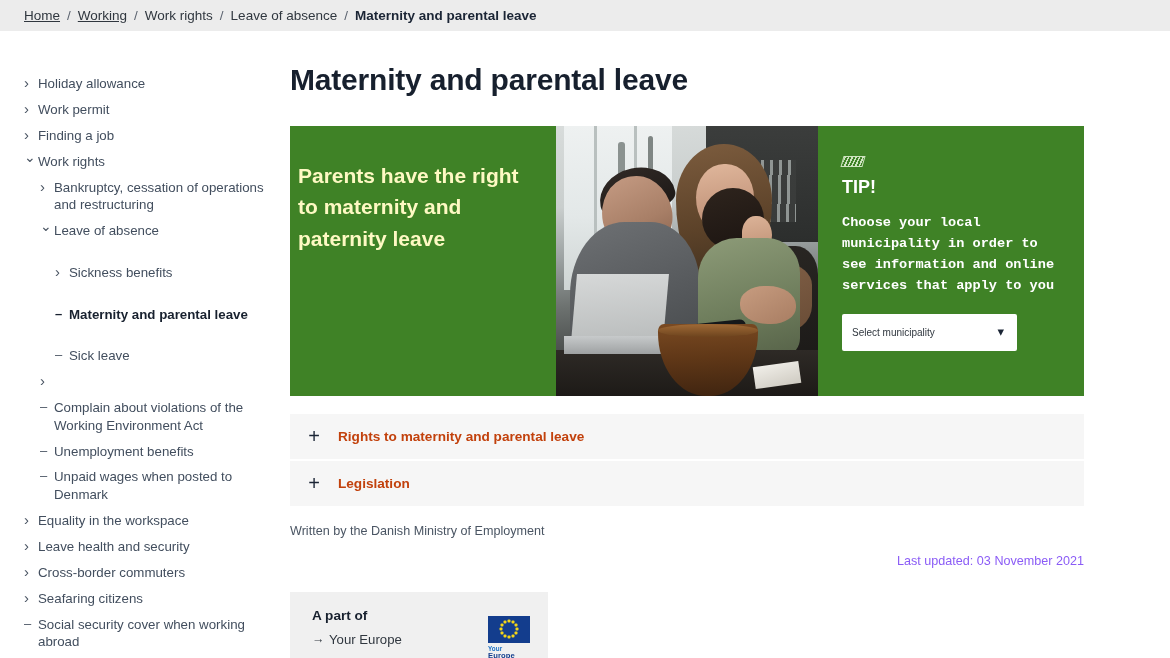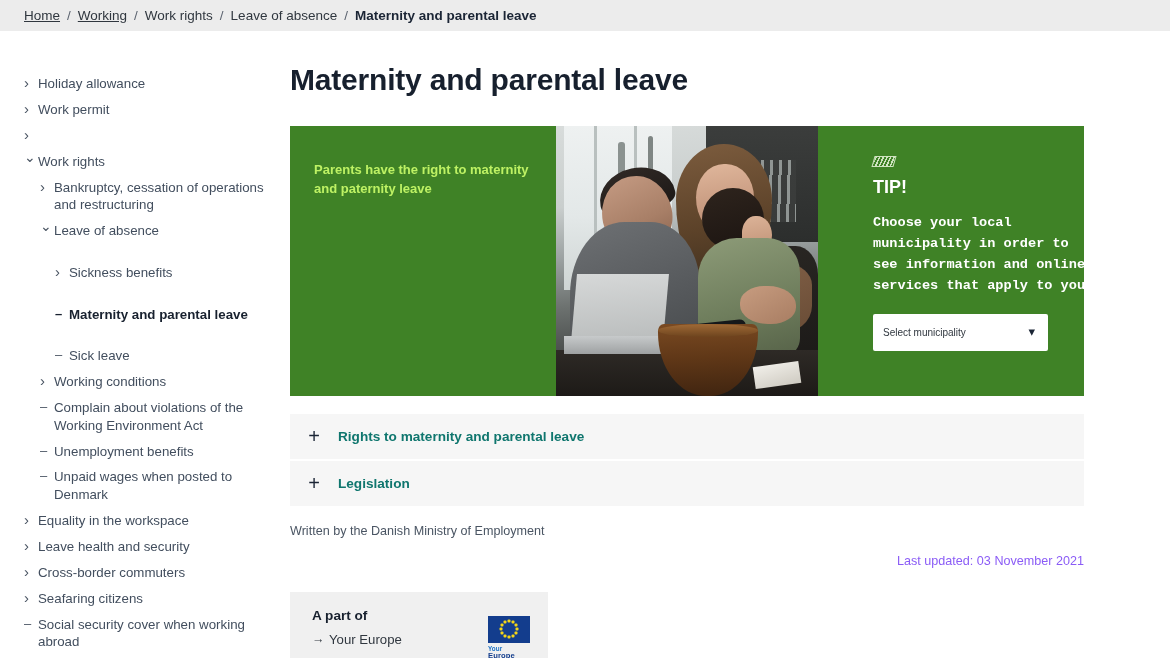--- a/index.html
+++ b/index.html
@@ -116,40 +116,39 @@
     display: flex;
     overflow: hidden;
   }
   .banner-left {
     width: 266px;
     flex: 0 0 266px;
     position: relative;
   }
   .banner-headline {
     position: absolute;
-    left: 24px; top: 34px;
+    left: 8px; top: 34px;
     width: 222px;
-    color: #bef264;
-    font-size: 13px;
+    color: #fef9c3;
+    font-size: 21px;
     font-weight: bold;
     line-height: 1.52;
   }
   .banner-photo {
     width: 262px;
     flex: 0 0 262px;
     position: relative;
     overflow: hidden;
     background: #5a5f5c;
   }
   .banner-right {
     flex: 1 1 auto;
     position: relative;
     background: #3f8226;
     padding: 30px 24px 0 24px;
-    margin-left: 31px;
   }
   .tip-icon {
     width: 22px; height: 11px;
     background: repeating-linear-gradient(
        100deg, #cfe3c0 0px, #cfe3c0 1.6px, #3f8226 1.6px, #3f8226 3.6px);
     transform: skewX(-16deg);
     border: 1px solid #cfe3c0;
     margin-bottom: 11px;
   }
   .tip-title {
@@ -274,21 +273,21 @@
     flex: 0 0 48px;
     text-align: center;
     font-size: 20px;
     color: #1b2535;
     line-height: 1;
     font-weight: 400;
   }
   .acc-label {
     font-size: 13.6px;
     font-weight: bold;
-    color: #0f766e;
+    color: #c2410c;
   }
 
   
   .written-by {
     margin-top: 16px;
     font-size: 12.6px;
     color: #4a5563;
   }
   .last-updated {
     margin-top: 16px;
@@ -386,20 +385,21 @@
       <div class="nav-item lvl0">
         <span class="nav-marker chev chev-right"></span>
         <span class="nav-label">Holiday allowance</span>
       </div>
       <div class="nav-item lvl0">
         <span class="nav-marker chev chev-right"></span>
         <span class="nav-label">Work permit</span>
       </div>
       <div class="nav-item lvl0">
         <span class="nav-marker chev chev-right"></span>
+        <span class="nav-label">Finding a job</span>
       </div>
       <div class="nav-item lvl0">
         <span class="nav-marker chev chev-down"></span>
         <span class="nav-label">Work rights</span>
       </div>
       <div class="nav-item lvl1">
         <span class="nav-marker chev chev-right"></span>
         <span class="nav-label">Bankruptcy, cessation of operations and restructuring</span>
       </div>
       <div class="nav-item lvl1">
@@ -413,21 +413,20 @@
       <div class="nav-item lvl2 active">
         <span class="nav-marker chev dash"></span>
         <span class="nav-label">Maternity and parental leave</span>
       </div>
       <div class="nav-item lvl2">
         <span class="nav-marker chev dash"></span>
         <span class="nav-label">Sick leave</span>
       </div>
       <div class="nav-item lvl1">
         <span class="nav-marker chev chev-right"></span>
-        <span class="nav-label">Working conditions</span>
       </div>
       <div class="nav-item lvl1">
         <span class="nav-marker chev dash"></span>
         <span class="nav-label">Complain about violations of the Working Environment Act</span>
       </div>
       <div class="nav-item lvl1">
         <span class="nav-marker chev dash"></span>
         <span class="nav-label">Unemployment benefits</span>
       </div>
       <div class="nav-item lvl1">

